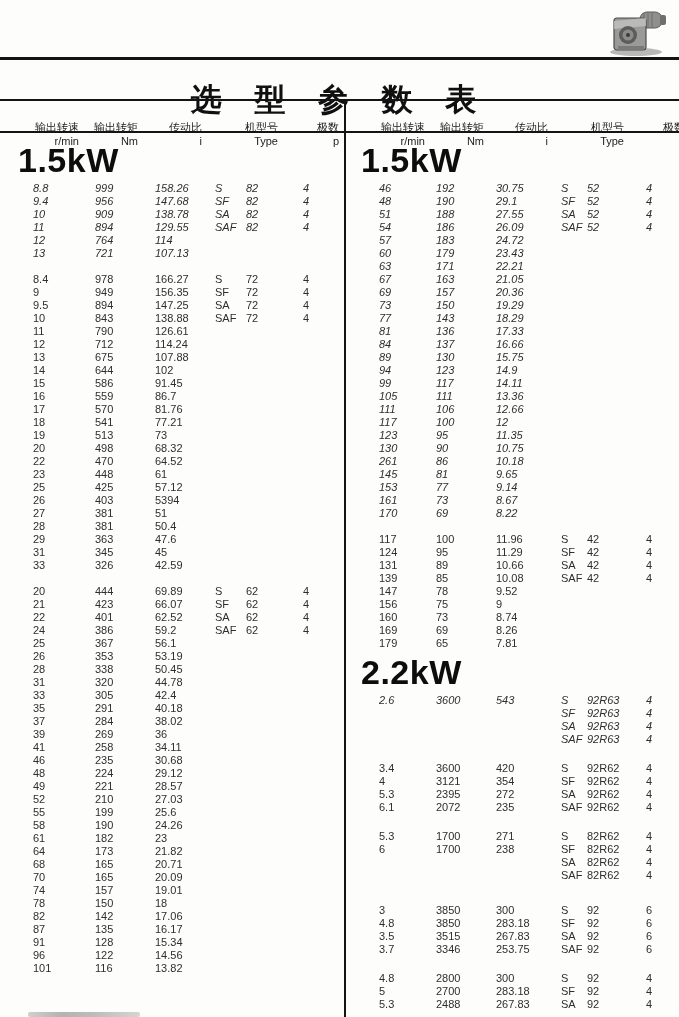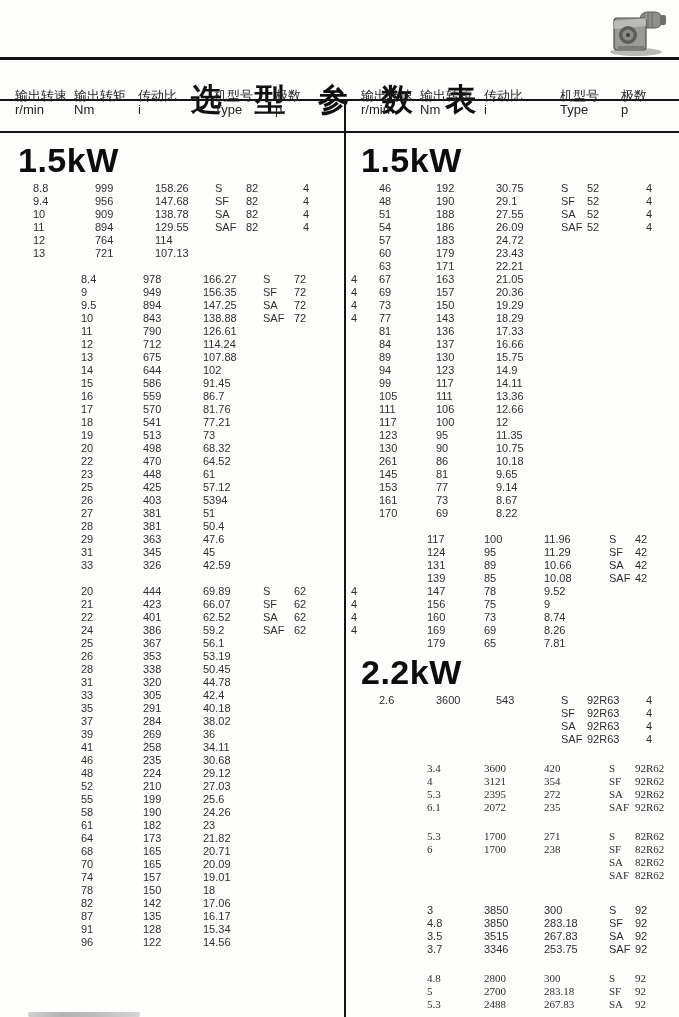--- a/index.html
+++ b/index.html
@@ -22,40 +22,40 @@
   
   .title{
     position:absolute;top:60px;left:0;width:679px;
     text-align:center;font-size:31px;font-weight:bold;
     letter-spacing:12px;line-height:38px;color:#101010;
     white-space:nowrap;
   }
 
   
   .header-cell{
-    position:absolute;top:89px;width:64px;height:28px;
-    text-align:left;font-size:13px;line-height:13px;color:#222;
+    position:absolute;top:121px;width:64px;height:28px;
+    text-align:right;font-size:11px;line-height:13px;color:#222;
   }
   .header-cell .cn{display:block;height:14px;}
   .header-cell .unit{display:block;height:13px;}
 
   
   .col{position:absolute;top:138px;}
   .col-left{left:0;width:344px;}
   .col-right{left:345px;width:334px;}
 
   .section-heading{
     font-size:34px;font-weight:bold;color:#0d0d0d;
     line-height:28px;margin:8px 0 8px 18px;letter-spacing:0.5px;
   }
   .col-right .section-heading{margin-left:16px;}
-  .group + .group{margin-top:13px;padding-left:48px;}
-  .group.wide-gap{margin-top:16px;font-family:Liberation Serif, serif;}
+  .group + .group{margin-top:13px;}
+  .group.wide-gap{margin-top:16px;}
   .group.wider-gap{margin-top:22px;}
-  .section-heading + .group{margin-top:0;}
+  .section-heading + .group{margin-top:0;font-style:italic;}
 
   .row{
     display:grid;height:13px;font-size:11px;line-height:13px;
     color:#2e2e2e;white-space:nowrap;
   }
   .col-left .row{padding-left:33px;grid-template-columns:62px 60px 60px 31px 57px 1fr;}
   .col-right .row{padding-left:34px;grid-template-columns:57px 60px 65px 26px 59px 1fr;}
   .cell{display:block;overflow:visible;}
 
   
@@ -493,20 +493,28 @@
         </div>
         <div class="row">
           <span class="cell">48</span>
           <span class="cell">224</span>
           <span class="cell">29.12</span>
           <span class="cell"></span>
           <span class="cell"></span>
           <span class="cell"></span>
         </div>
         <div class="row">
+          <span class="cell">49</span>
+          <span class="cell">221</span>
+          <span class="cell">28.57</span>
+          <span class="cell"></span>
+          <span class="cell"></span>
+          <span class="cell"></span>
+        </div>
+        <div class="row">
           <span class="cell">52</span>
           <span class="cell">210</span>
           <span class="cell">27.03</span>
           <span class="cell"></span>
           <span class="cell"></span>
           <span class="cell"></span>
         </div>
         <div class="row">
           <span class="cell">55</span>
           <span class="cell">199</span>
@@ -592,20 +600,28 @@
           <span class="cell">128</span>
           <span class="cell">15.34</span>
           <span class="cell"></span>
           <span class="cell"></span>
           <span class="cell"></span>
         </div>
         <div class="row">
           <span class="cell">96</span>
           <span class="cell">122</span>
           <span class="cell">14.56</span>
+          <span class="cell"></span>
+          <span class="cell"></span>
+          <span class="cell"></span>
+        </div>
+        <div class="row">
+          <span class="cell">101</span>
+          <span class="cell">116</span>
+          <span class="cell">13.82</span>
           <span class="cell"></span>
           <span class="cell"></span>
           <span class="cell"></span>
         </div>
       </div>
     </div>
   <div class="col col-right" id="col-right">
       <div class="section-heading">1.5kW</div>
       <div class="group">
         <div class="row">

